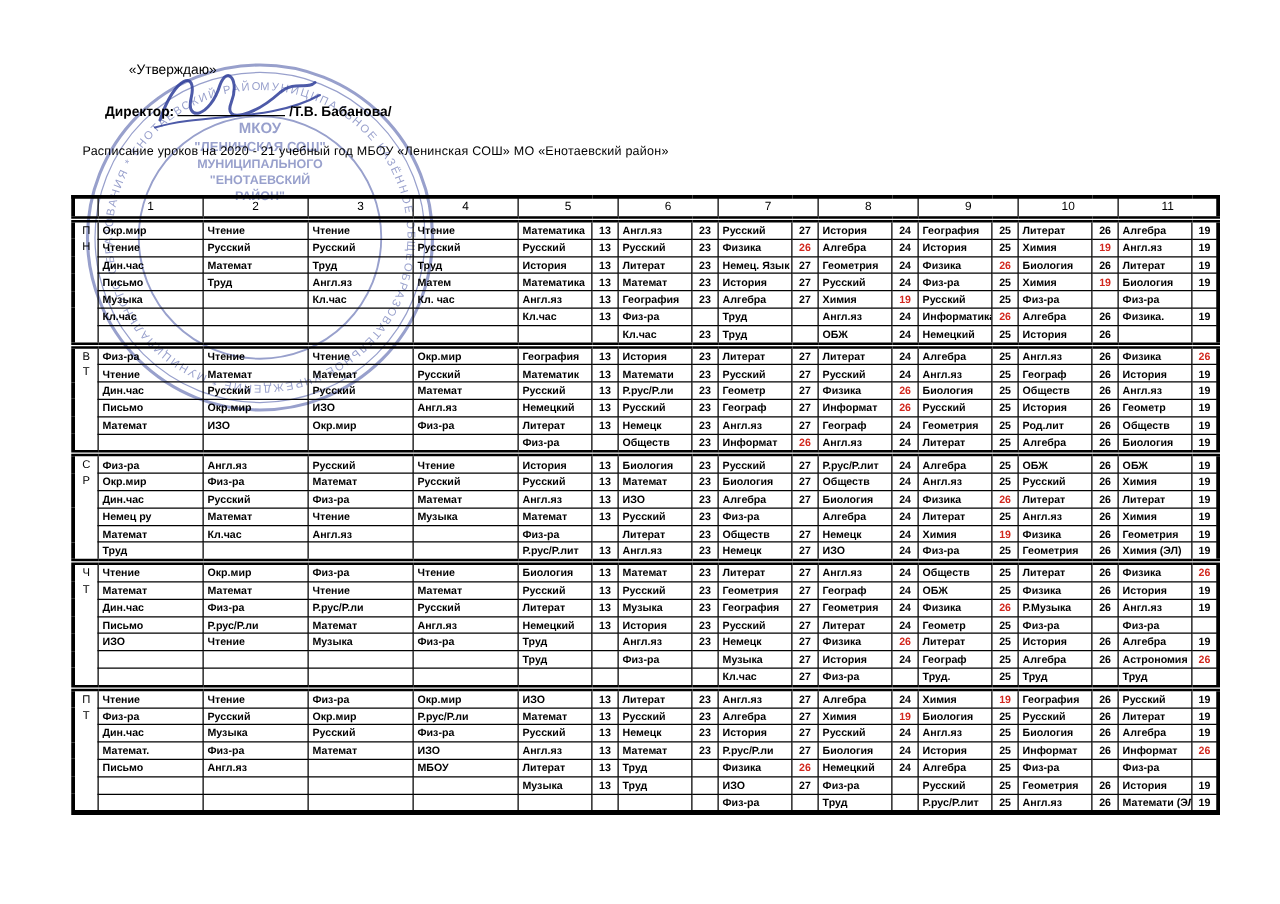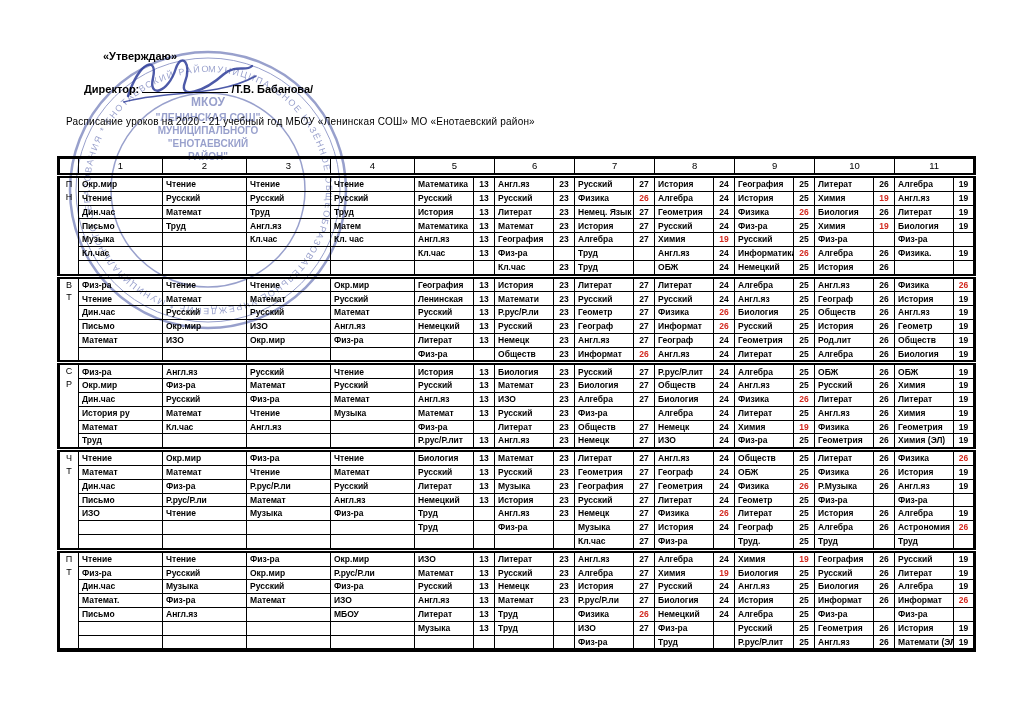--- a/index.html
+++ b/index.html
@@ -1,20 +1,20 @@
 <!DOCTYPE html>
 <html style="--room-red: #d2281e; --stamp-blue: #3b4a9e;"><head>
 <meta charset="utf-8">
 <style>
   html,body{margin:0;padding:0;}
   body{
     width:1024px;height:723px;position:relative;background:#ffffff;
     font-family:"Liberation Sans",sans-serif;color:#000;overflow:hidden;
   }
-  .approve{position:absolute;left:103px;top:50px;font-size:11px;font-weight:bold;}
+  .approve{position:absolute;left:103px;top:50px;font-size:11px;font-weight:normal;}
   .director-line{position:absolute;left:84px;top:83px;font-size:11px;font-weight:bold;white-space:nowrap;}
   .sig-line{display:inline-block;width:86px;border-bottom:1.5px solid #000;height:9px;}
   .title{position:absolute;left:66px;top:116px;font-size:10px;font-weight:normal;letter-spacing:.2px;white-space:nowrap;}
   table{
     position:absolute;left:57px;top:156px;width:916px;
     border-collapse:collapse;table-layout:fixed;
     border:3px solid #000;border-bottom-width:4px;
   }
   td{
     border:1px solid #000;font-size:8.5px;font-weight:bold;height:12.8px;
@@ -275,21 +275,21 @@
         <td class="subj">Англ.яз</td>
         <td class="room">26</td>
         <td class="subj">Физика</td>
         <td class="room red">26</td>
       </tr>
       <tr>
         <td class="subj">Чтение</td>
         <td class="subj">Математ</td>
         <td class="subj">Математ</td>
         <td class="subj">Русский</td>
-        <td class="subj">Ленинская</td>
+        <td class="subj">Математик</td>
         <td class="room">13</td>
         <td class="subj">Математи</td>
         <td class="room">23</td>
         <td class="subj">Русский</td>
         <td class="room">27</td>
         <td class="subj">Русский</td>
         <td class="room">24</td>
         <td class="subj">Англ.яз</td>
         <td class="room">25</td>
         <td class="subj">Географ</td>
@@ -435,21 +435,21 @@
         <td class="subj">Биология</td>
         <td class="room">24</td>
         <td class="subj">Физика</td>
         <td class="room red">26</td>
         <td class="subj">Литерат</td>
         <td class="room">26</td>
         <td class="subj">Литерат</td>
         <td class="room">19</td>
       </tr>
       <tr>
-        <td class="subj">История ру</td>
+        <td class="subj">Немец ру</td>
         <td class="subj">Математ</td>
         <td class="subj">Чтение</td>
         <td class="subj">Музыка</td>
         <td class="subj">Математ</td>
         <td class="room">13</td>
         <td class="subj">Русский</td>
         <td class="room">23</td>
         <td class="subj">Физ-ра</td>
         <td class="room"></td>
         <td class="subj">Алгебра</td>

